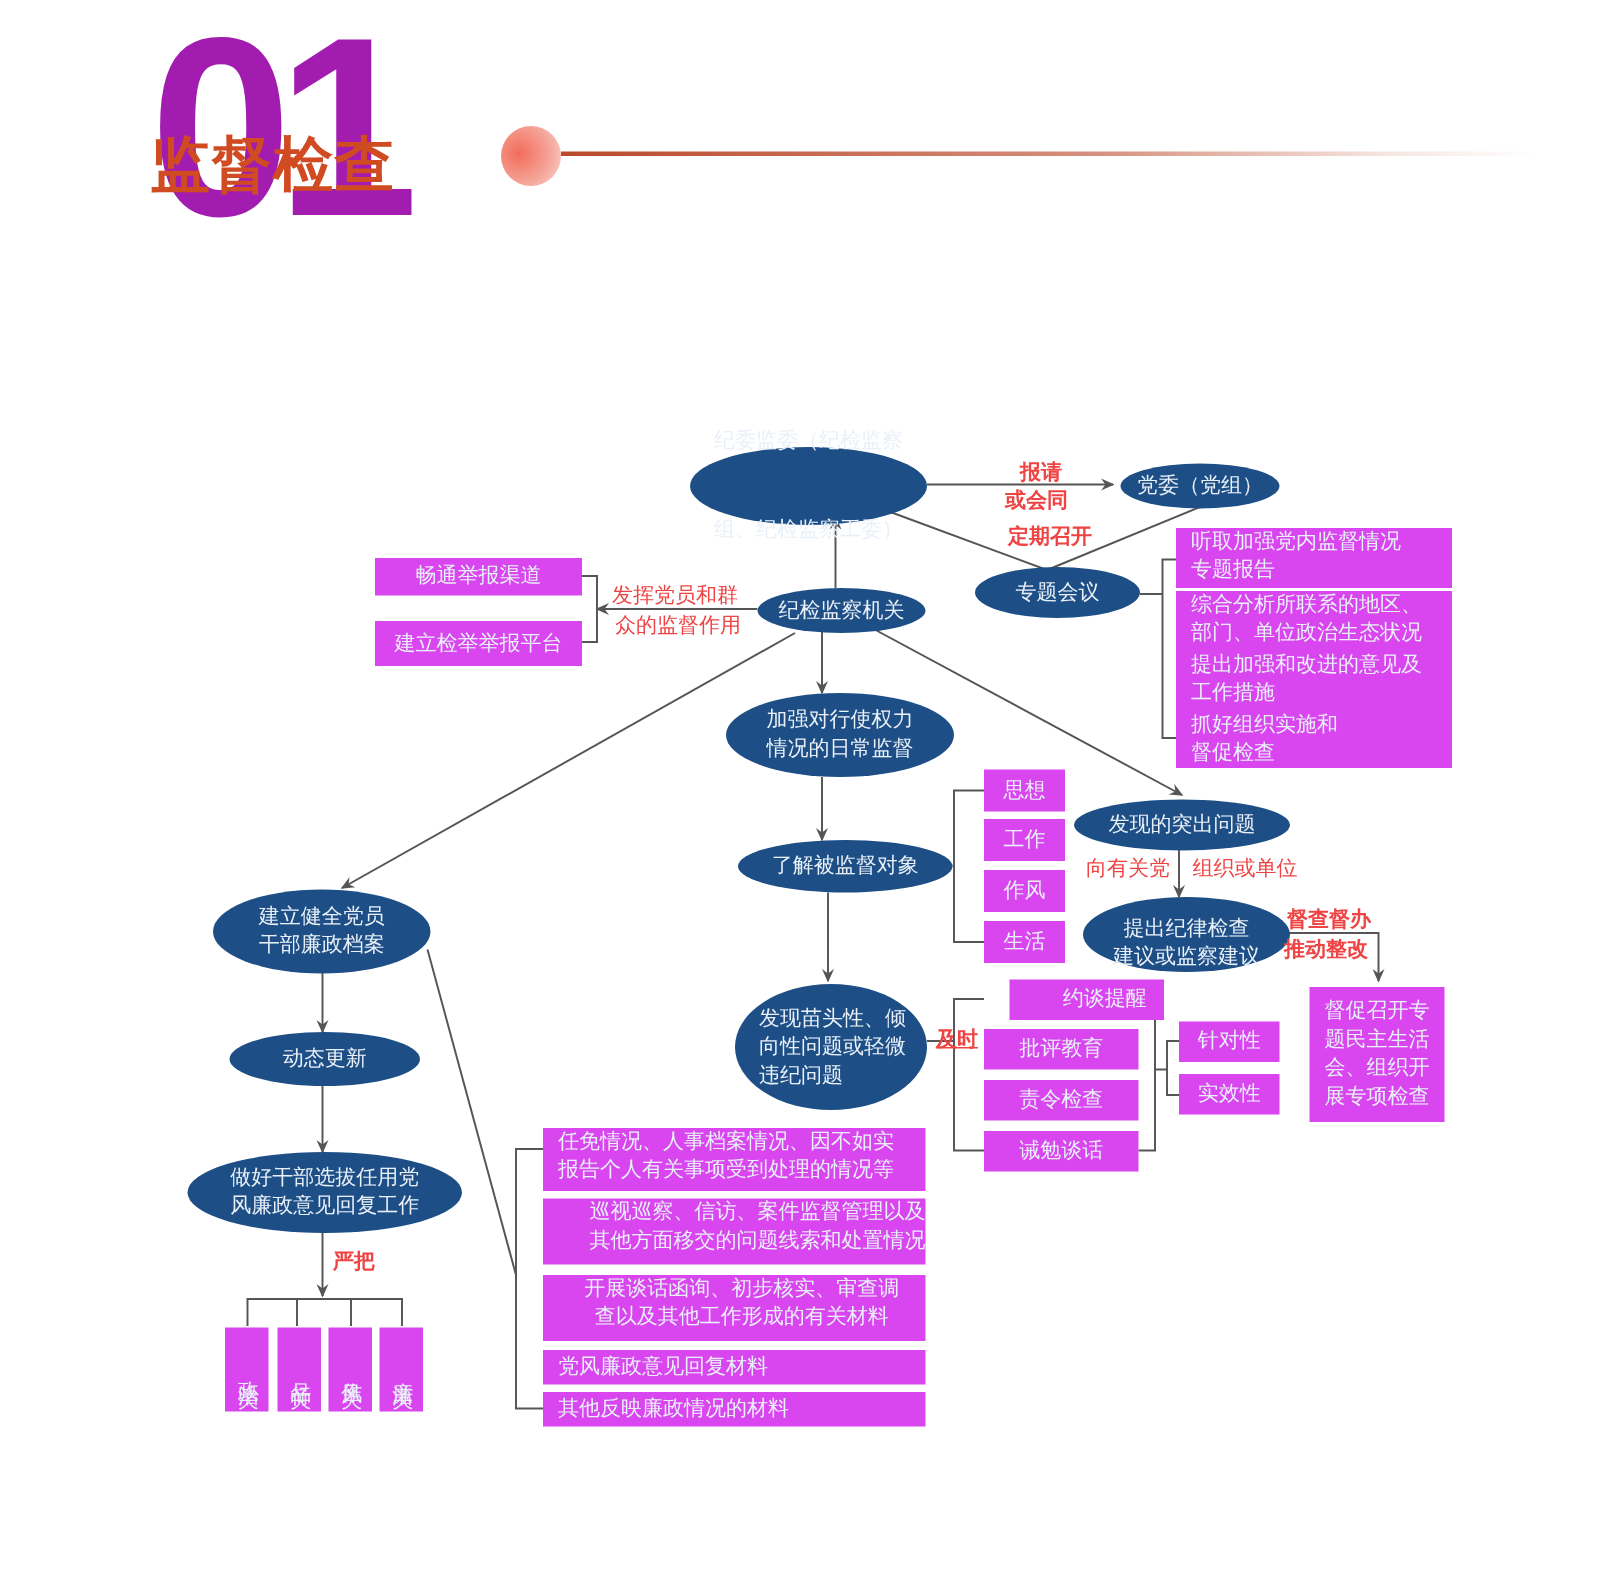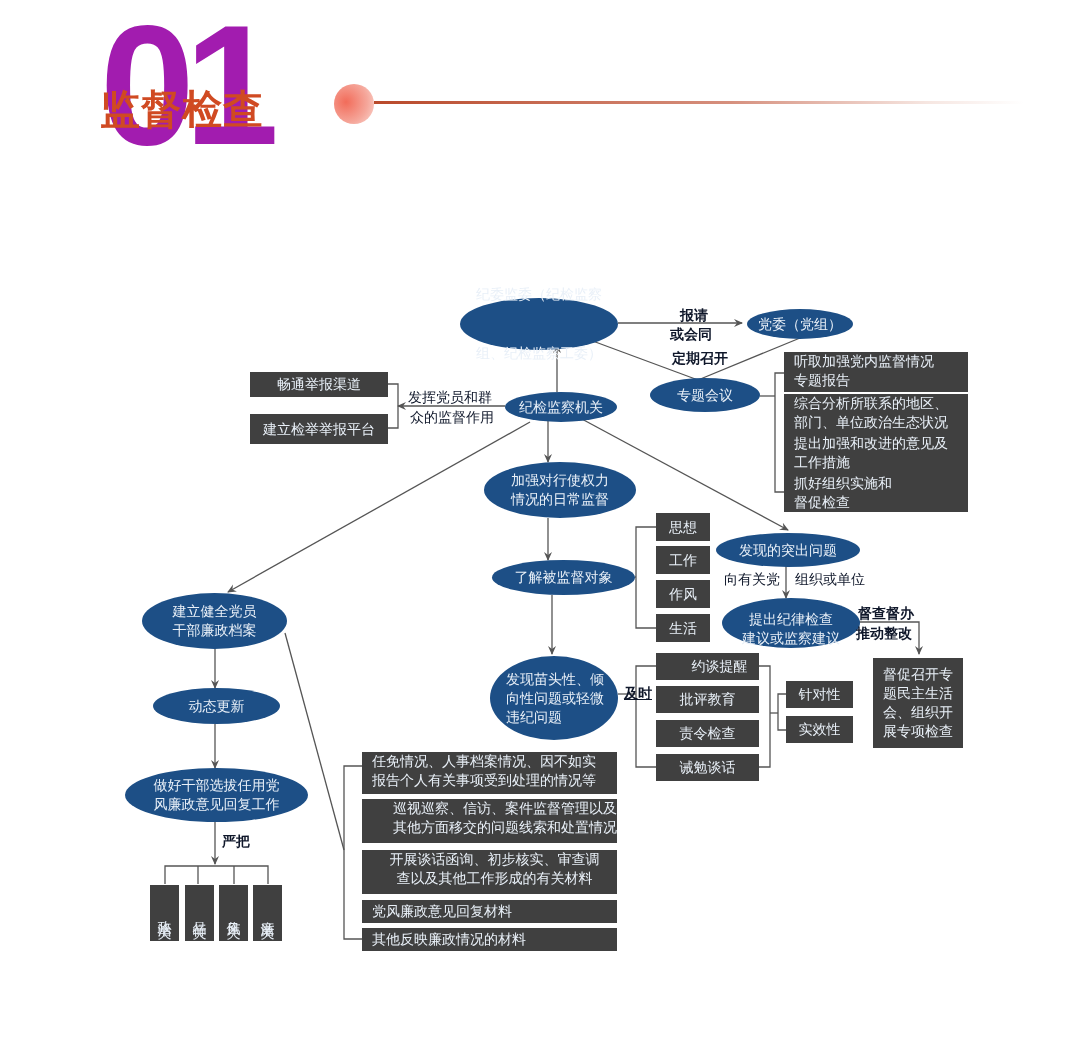--- a/index.html
+++ b/index.html
@@ -11,24 +11,24 @@
   .title { position:absolute; left:100px; top:82px; font-size:40px; font-weight:bold;
            color:#d04a22; letter-spacing:1px; font-family:"DejaVu Sans", sans-serif; }
   .title-dot { position:absolute; left:334px; top:84px; width:40px; height:40px; border-radius:50%;
                background:radial-gradient(circle at 30% 45%, #f26c5a 0%, #f5a79b 60%, #fbd9d2 100%); }
   .title-line { position:absolute; left:374px; top:101px; width:650px; height:3px;
                 background:linear-gradient(90deg, #b9492a 0%, #d6907e 55%, #f6e6e1 85%, rgba(255,255,255,0) 100%); }
   svg#diagram { position:absolute; left:0; top:0; }
   .node { position:absolute; display:flex; align-items:center; justify-content:center; text-align:center;
           color:#e9f0f8; font-size:14px; line-height:19px; box-sizing:border-box; }
   .ell { background:#1d4f86; border-radius:50%; }
-  .box { background:#404040; }
+  .box { background:#d946ef; }
   .lbox { justify-content:flex-start; text-align:left; padding-left:10px; }
   .vbox { writing-mode:vertical-rl; text-orientation:upright; letter-spacing:2px; font-size:14px; }
-  .lbl { position:absolute; font-size:14px; color:#0f172a; line-height:19px; }
+  .lbl { position:absolute; font-size:14px; color:#ef4444; line-height:19px; }
 </style>
 </head>
 <body>
 
 <div class="bignum">01</div>
 <div class="title">监督检查</div>
 <div class="title-dot"></div>
 <div class="title-line"></div>
 
 <svg id="diagram" width="1080" height="1055">
@@ -172,21 +172,21 @@
   <span>展专项检查</span>
 </div>
 
 <div class="node ell" style="left:490px;top:656px;width:128px;height:84px;flex-direction:column;align-items:flex-start;padding-left:16px;">
   <span>发现苗头性、倾</span>
   <span>向性问题或轻微</span>
   <span>违纪问题</span>
 </div>
 <div class="lbl" style="left:624px;top:684px;font-weight:bold;text-decoration:underline;">及时</div>
 
-<div class="node box" style="left:656px;top:653px;width:103px;height:27px;padding-left:24px;">
+<div class="node box" style="left:673px;top:653px;width:103px;height:27px;padding-left:24px;">
     <span>约谈提醒</span>
   </div>
 <div class="node box" style="left:656px;top:686px;width:103px;height:27px;">
     <span>批评教育</span>
   </div>
 <div class="node box" style="left:656px;top:720px;width:103px;height:27px;">
     <span>责令检查</span>
   </div>
 <div class="node box" style="left:656px;top:754px;width:103px;height:27px;">
     <span>诫勉谈话</span>

